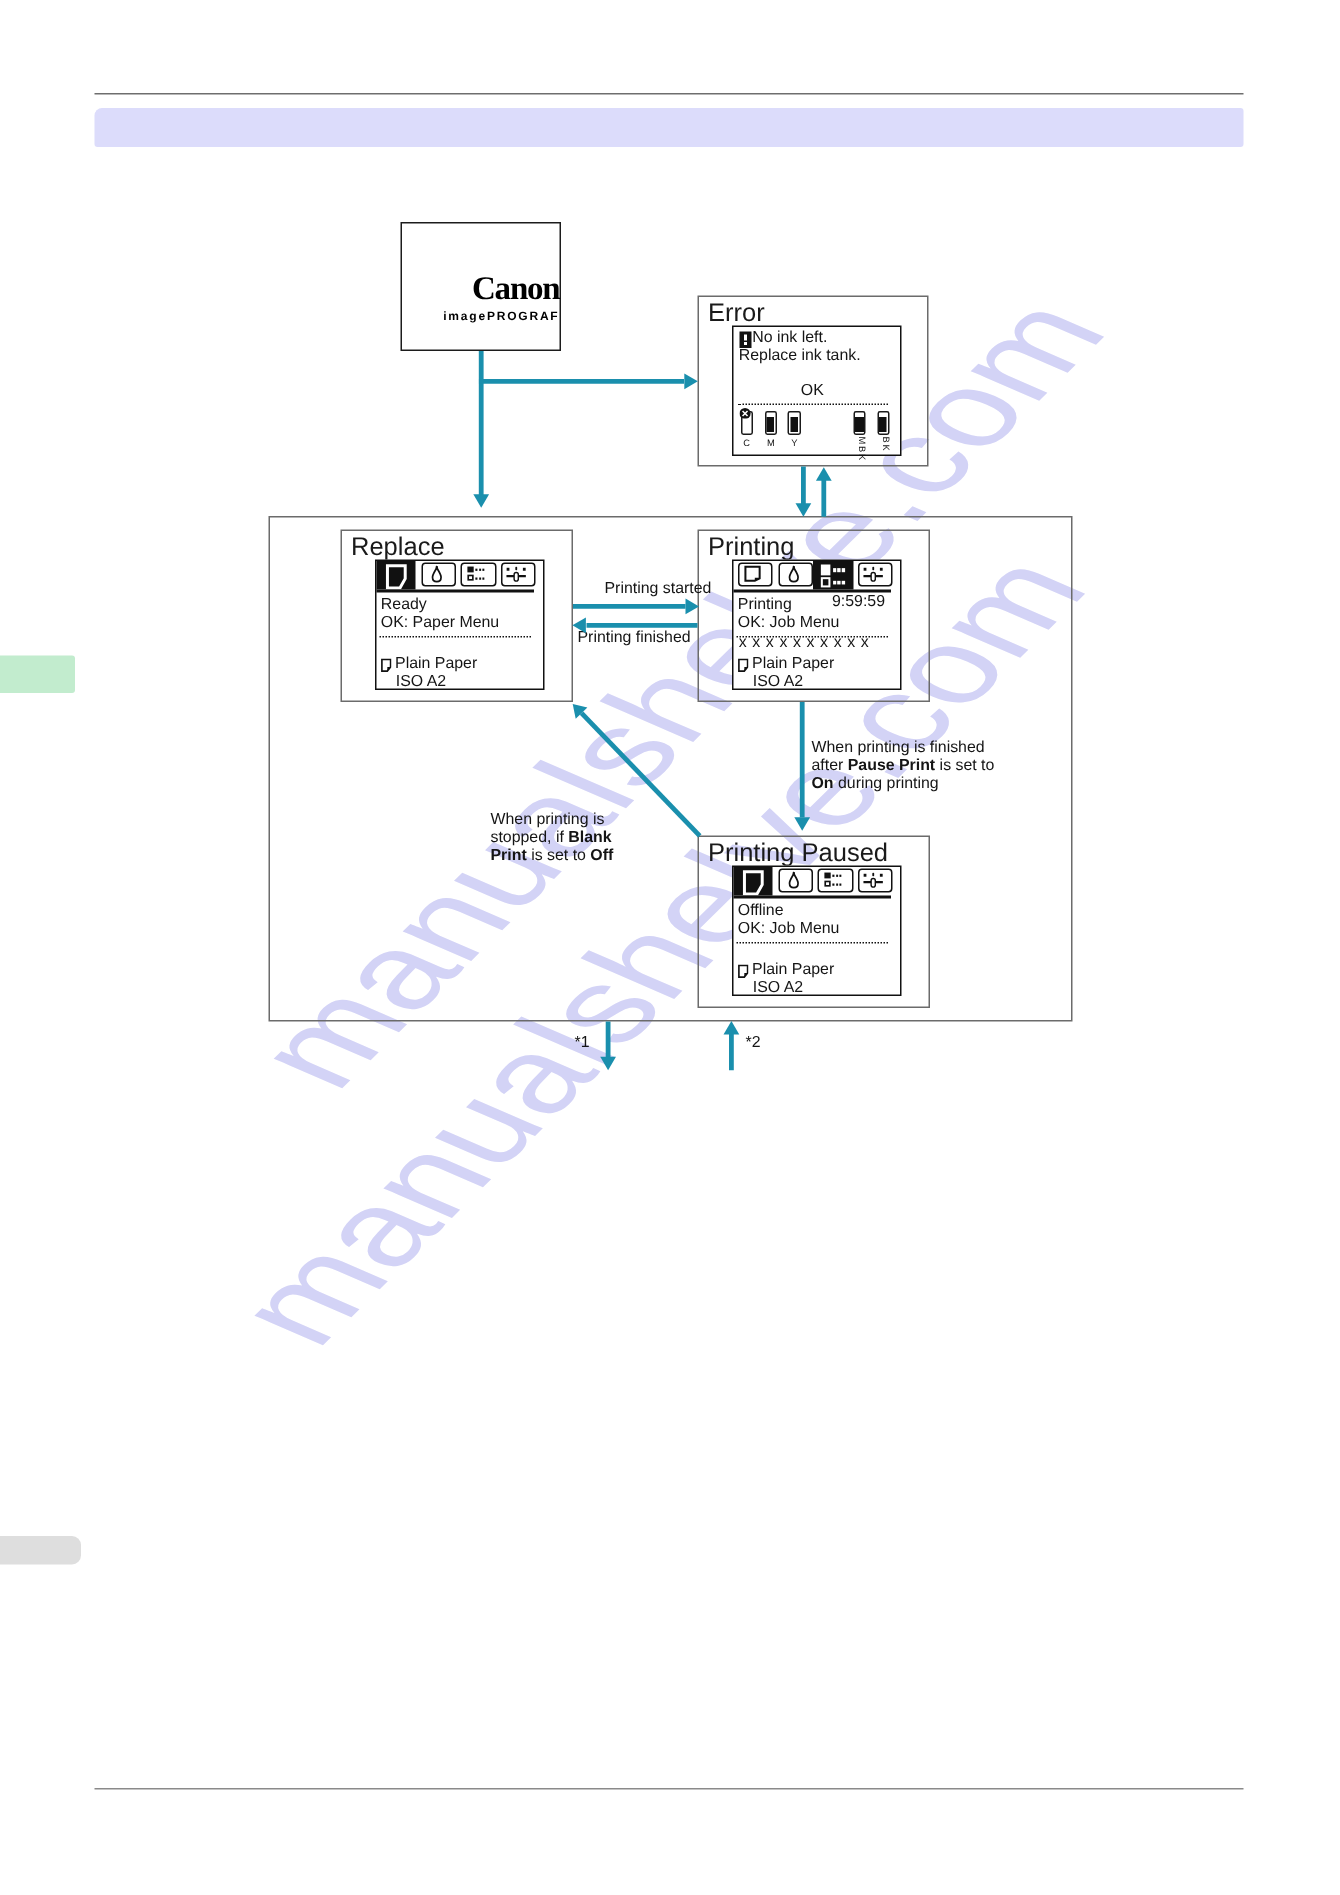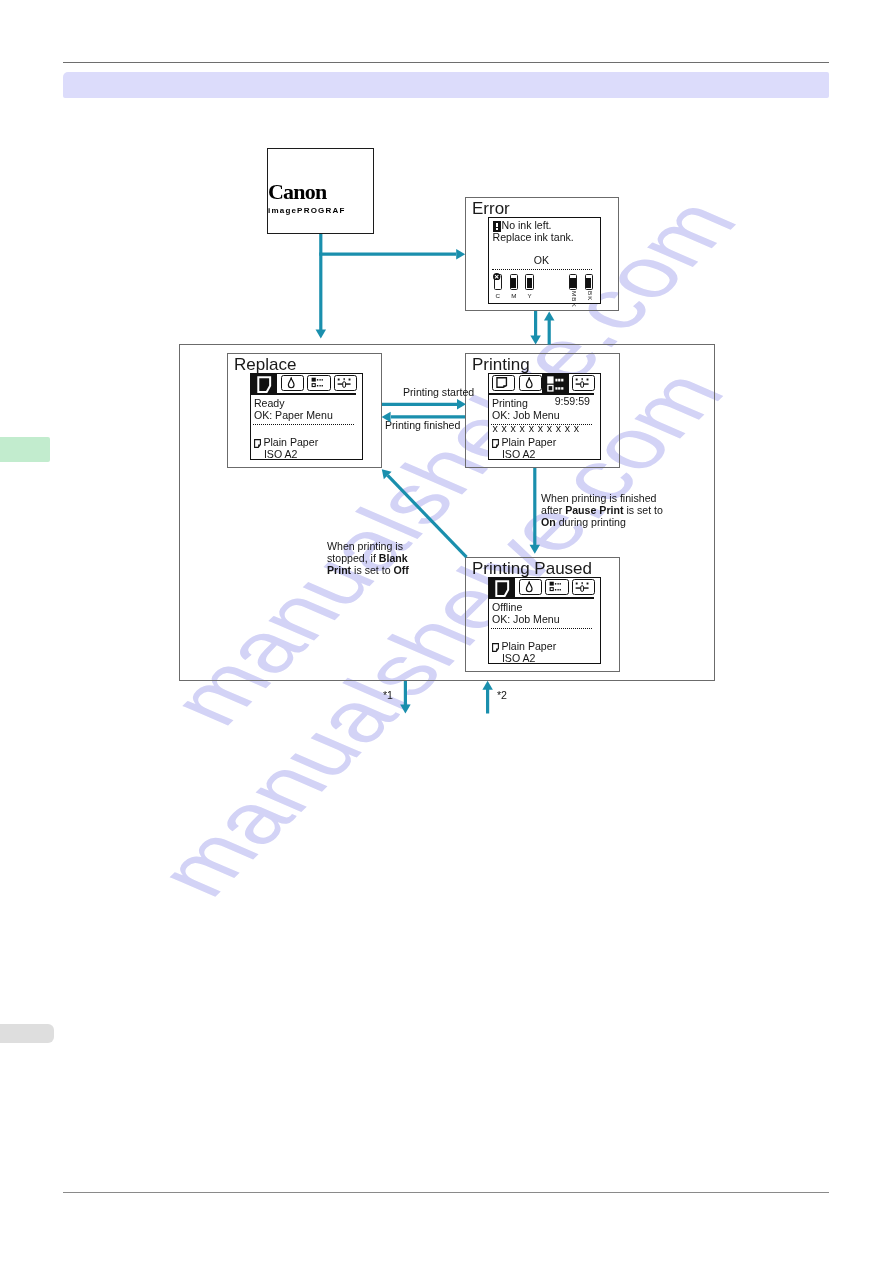--- a/index.html
+++ b/index.html
@@ -16,21 +16,21 @@
 .lcd{width:113px;height:87px;border:1.3px solid #111;box-sizing:border-box;background:#fff;position:absolute;}
 .tabbar{position:absolute;left:0px;top:0px;width:105.4px;height:19.1px;}
 .tb{position:absolute;top:0;width:26.4px;height:19.1px;color:#111;}
 .tb svg{position:absolute;left:0;top:0;}
 .tb .inner{position:absolute;left:3.2px;top:1.2px;width:23.2px;height:15.9px;border:1.25px solid #111;border-radius:2.6px;box-sizing:border-box;background:#fff;}
 .tb.on{background:#111;color:#fff;}
 .sep{position:absolute;left:0px;top:19.1px;width:105.4px;height:1.5px;background:#111;}
 .ln{position:absolute;font-size:10.6px;color:#151515;line-height:11px;white-space:nowrap;}
 .dotted{position:absolute;height:0;border-top:1.4px dotted #111;}
 .canonbox{left:267px;top:148px;width:107px;height:86px;border:1.8px solid #1c1c1c;box-sizing:border-box;background:#fff;}
-.cen{position:absolute;width:100%;text-align:left;}
+.cen{position:absolute;width:100%;text-align:right;}
 svg.ov{position:absolute;left:0;top:0;width:893px;height:1263px;overflow:visible;}
 .note{position:absolute;font-size:10.6px;color:#151515;line-height:12px;white-space:nowrap;}
 .note b{font-weight:bold;}
 .arrlbl{position:absolute;font-size:10.6px;color:#151515;white-space:nowrap;line-height:12px;}
 .fn{position:absolute;font-size:10.6px;color:#151515;line-height:12px;}
 </style>
 </head>
 <body>
 
 <div class="page">

